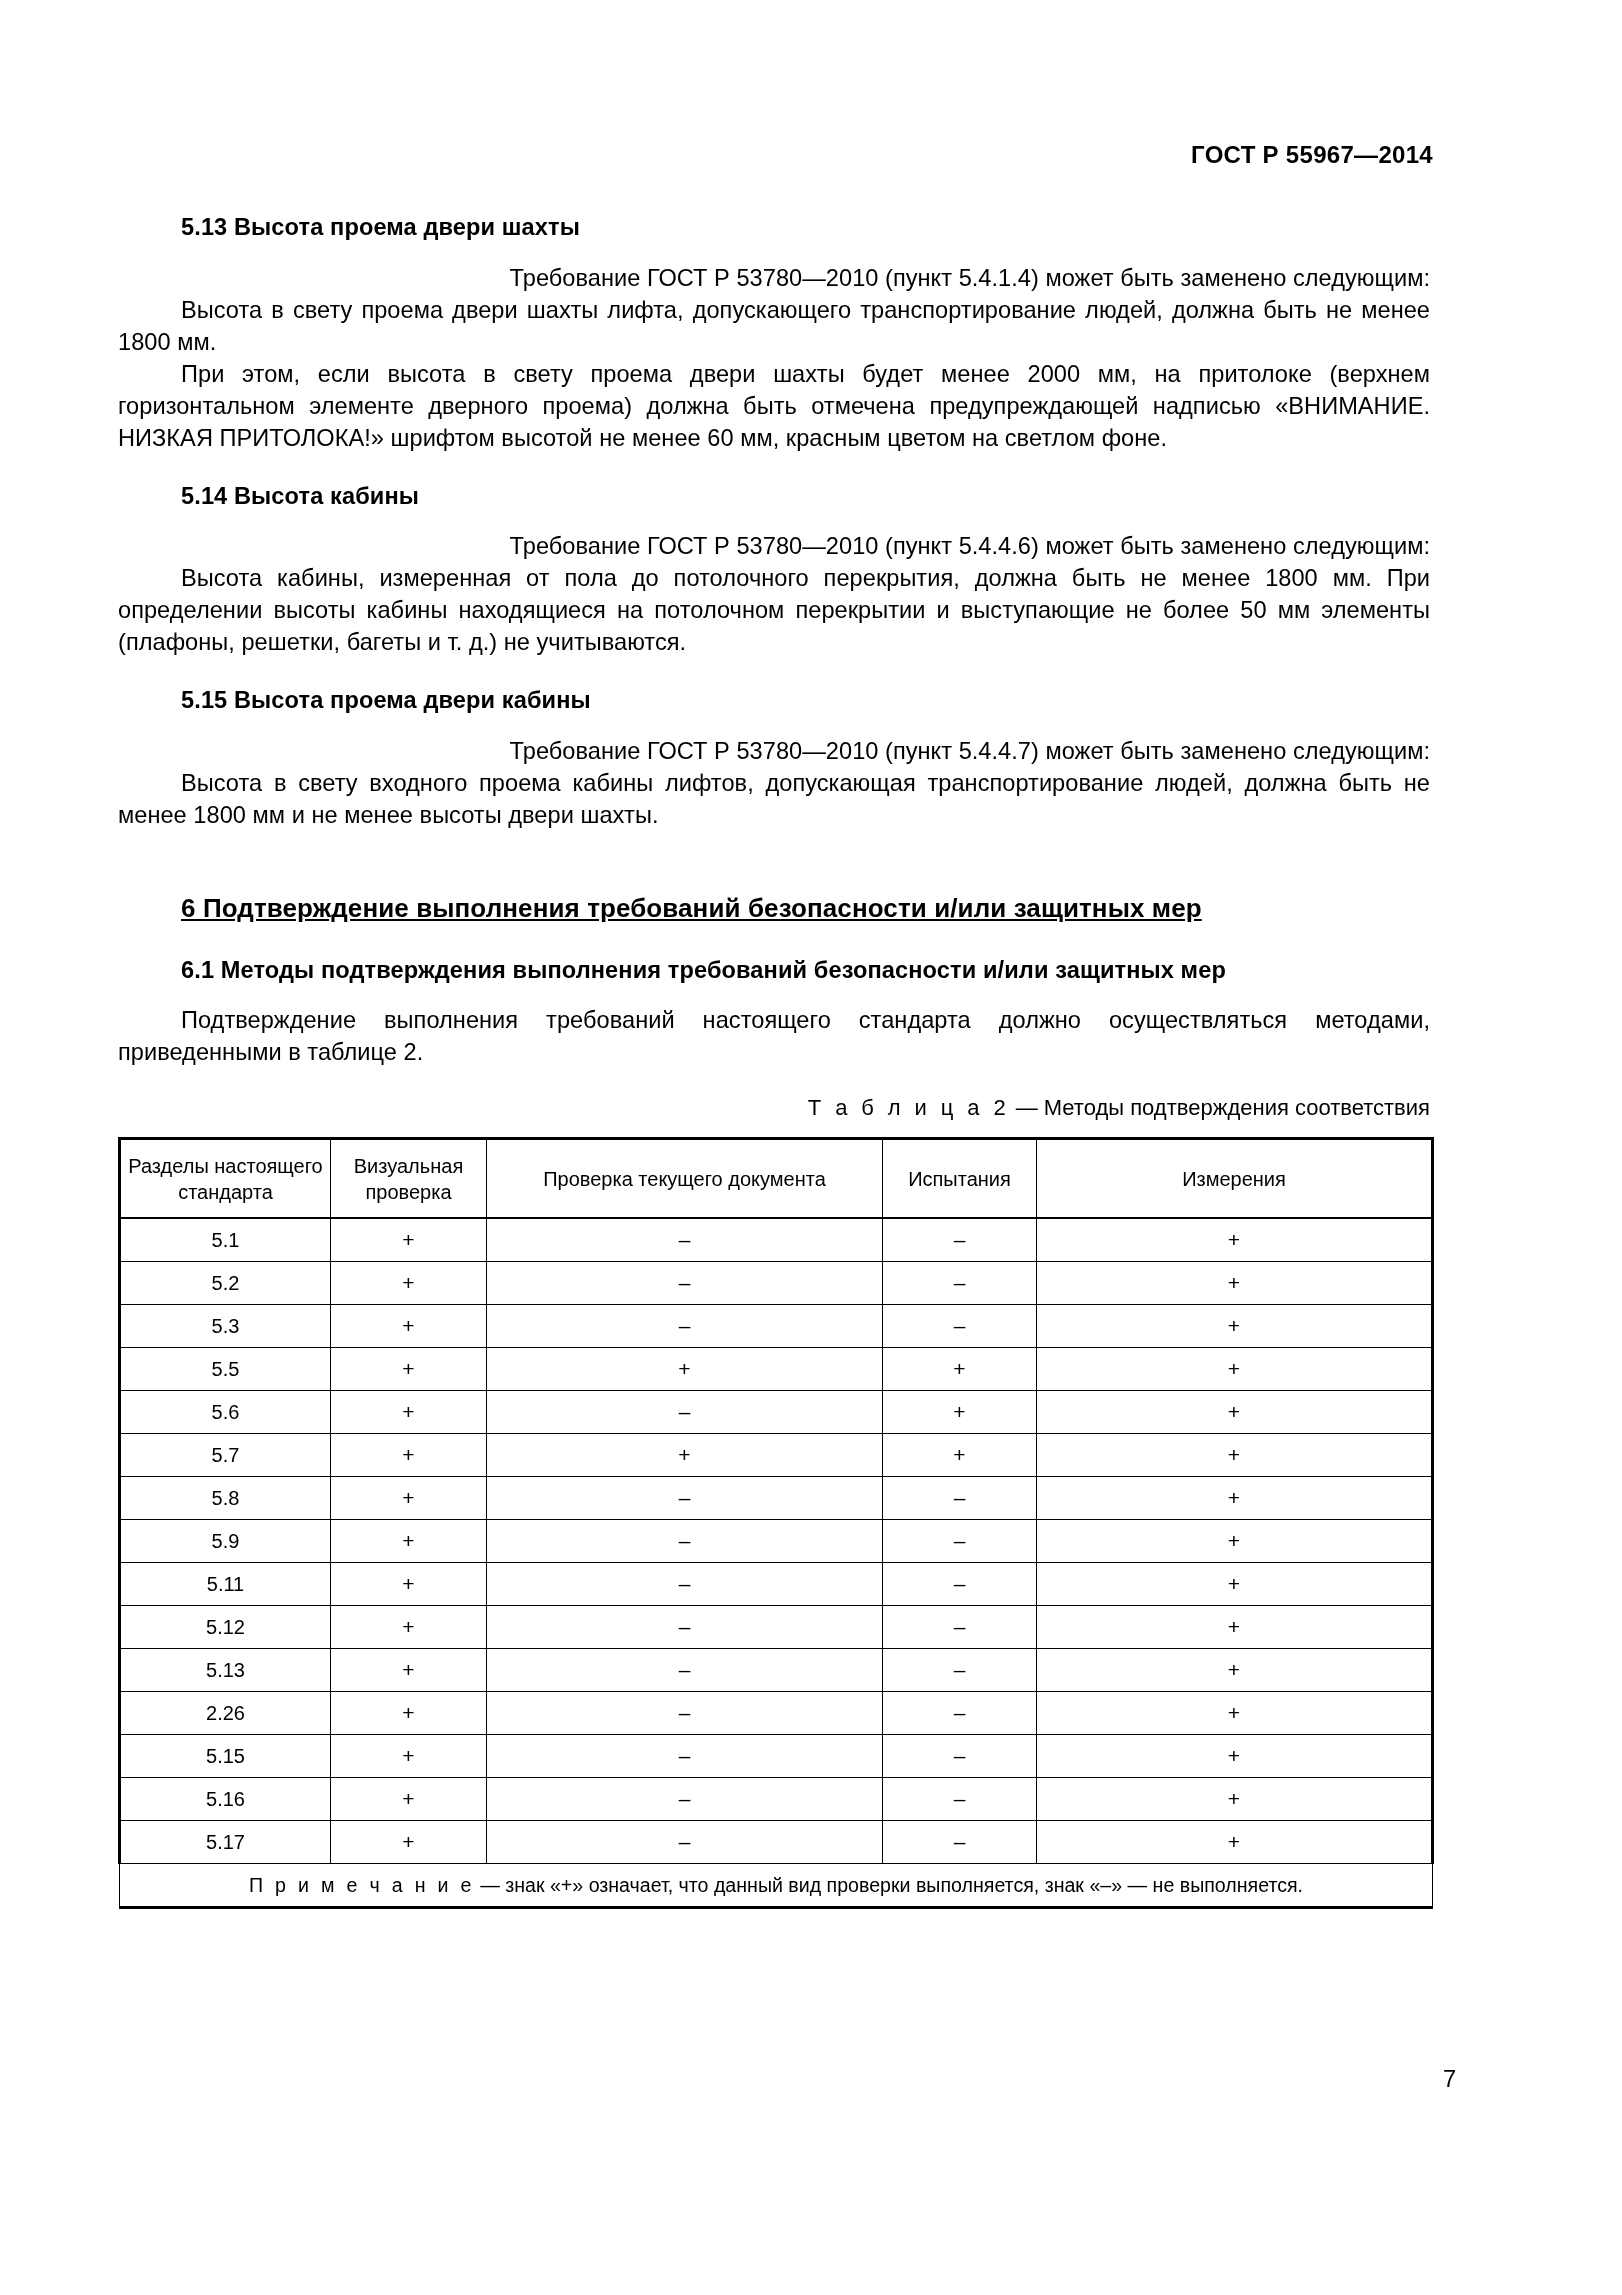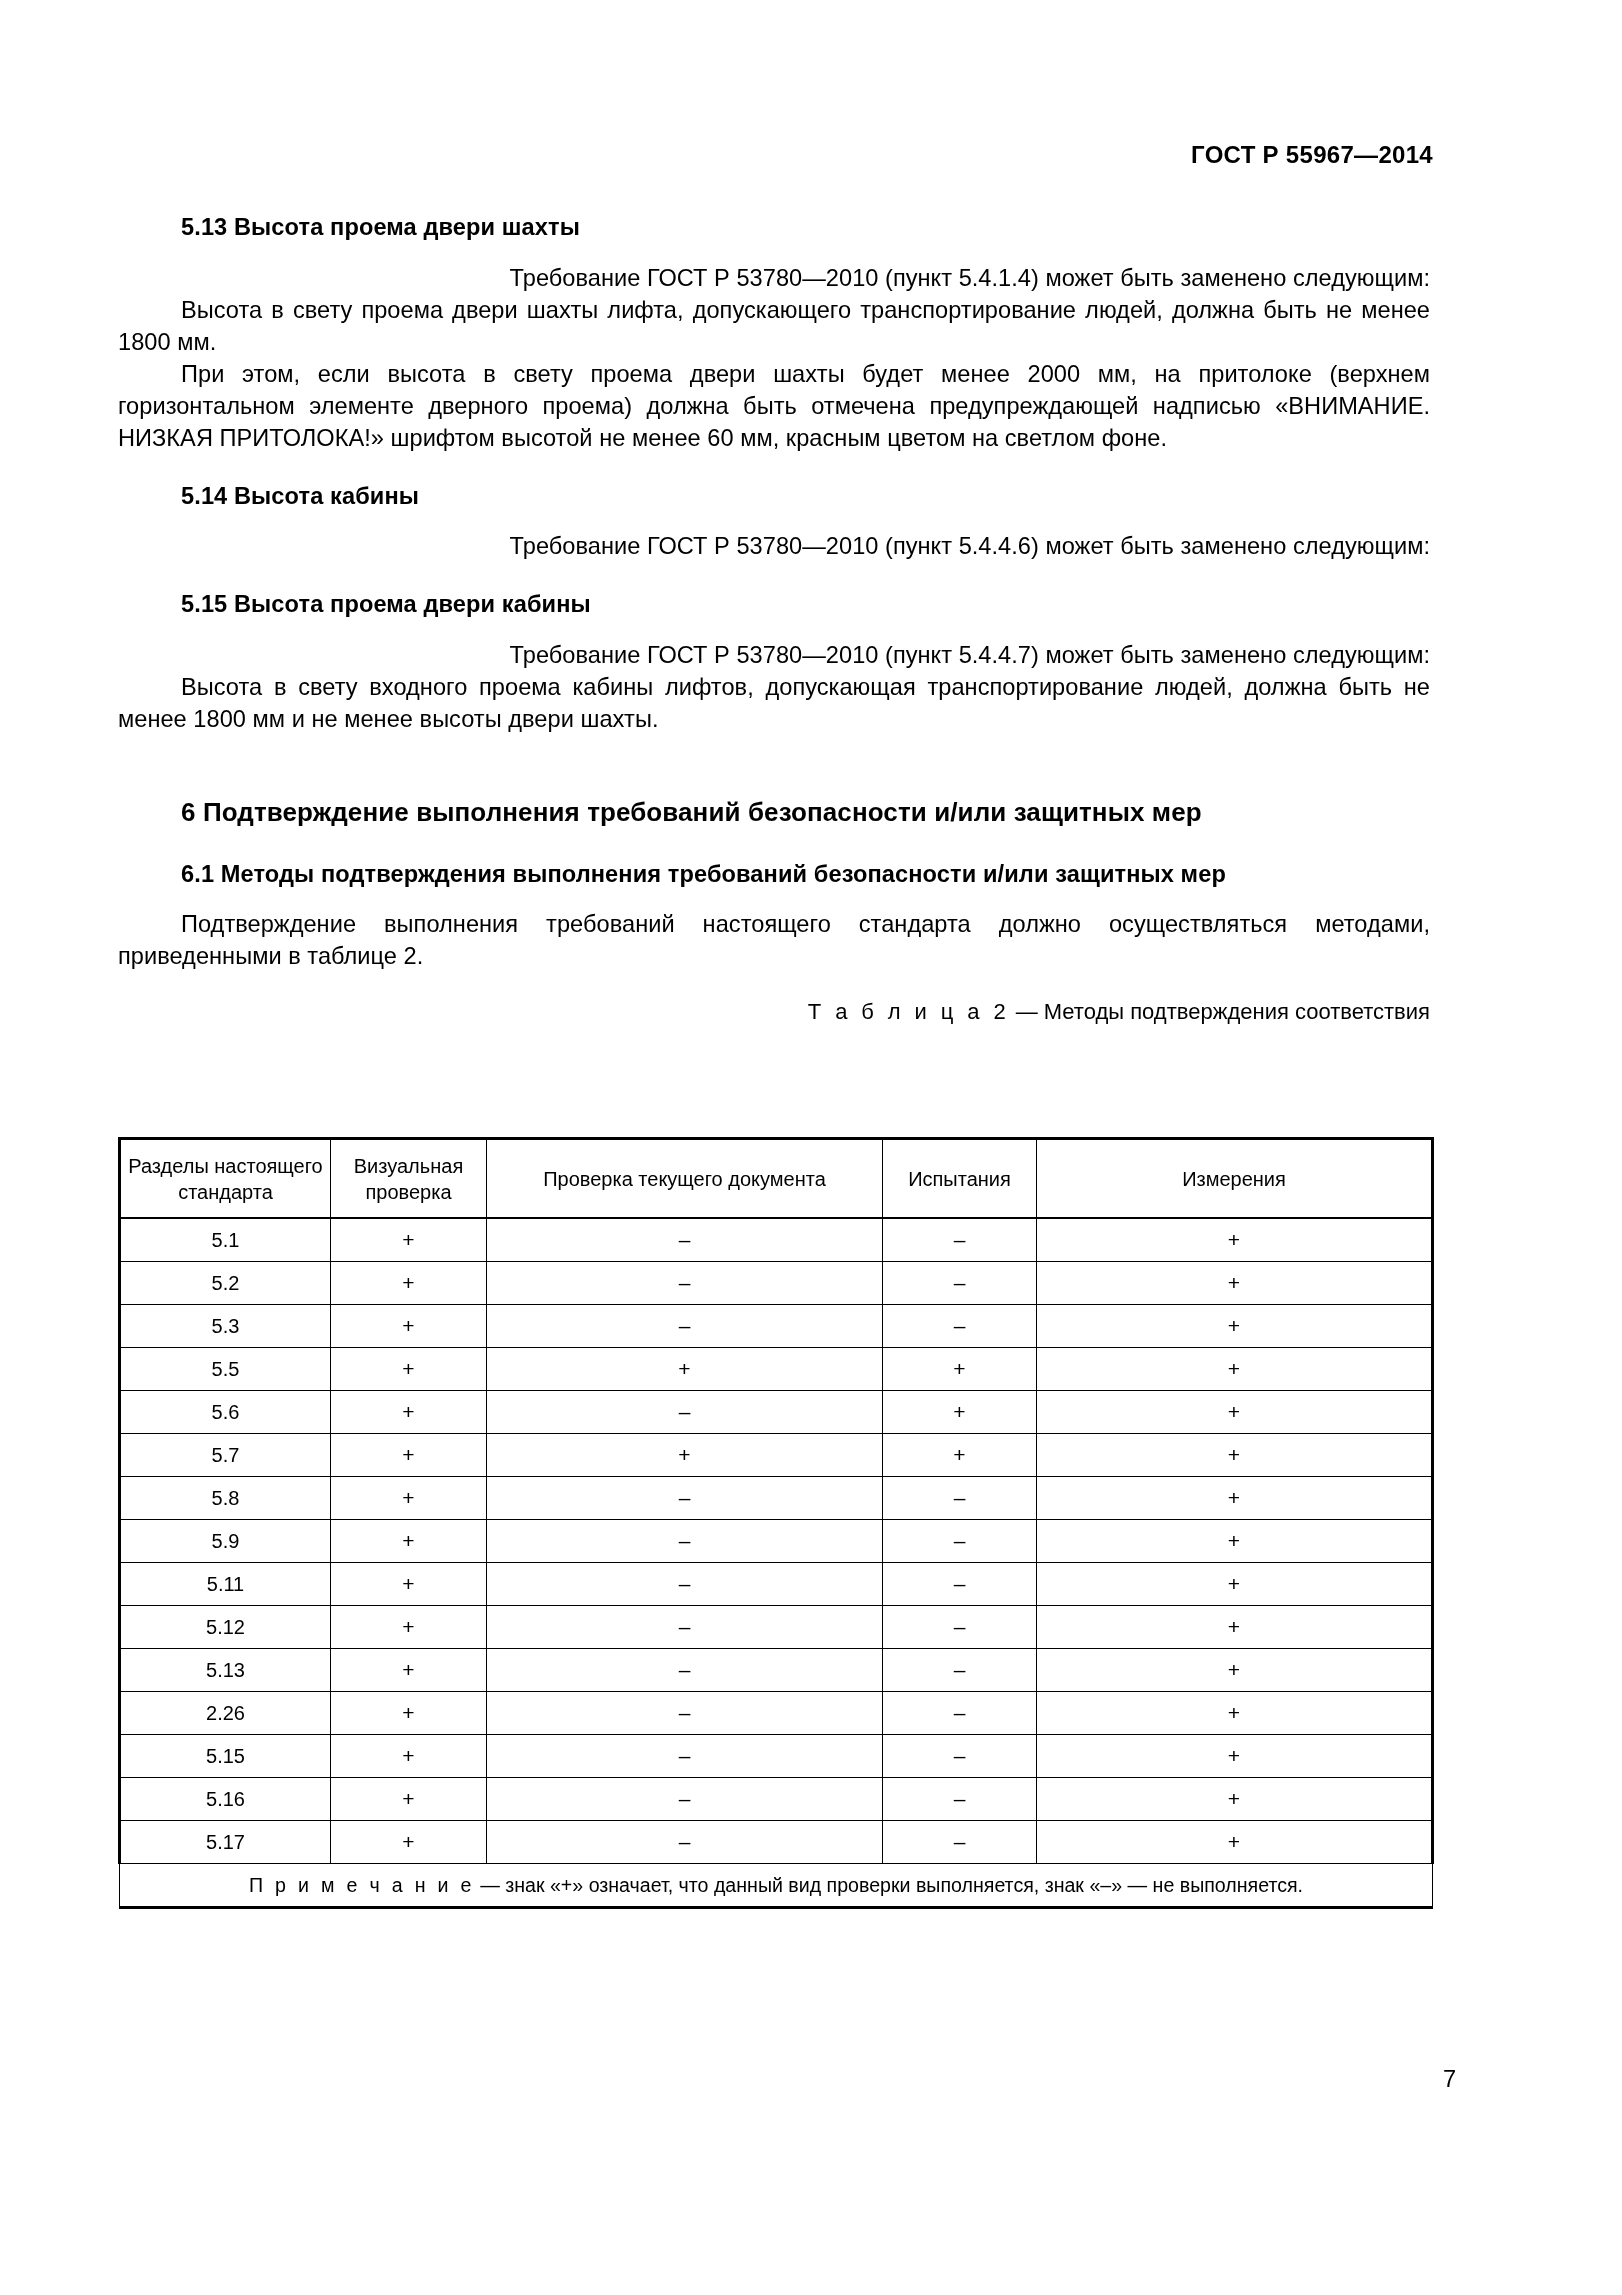--- a/index.html
+++ b/index.html
@@ -70,20 +70,21 @@
 
   
   h2.chapter-head {
     font-size: 26px;
     font-weight: bold;
     margin: 0;
     padding: 0;
     text-indent: 63px;
     line-height: 1.0;
     letter-spacing: 0.1px;
+    text-decoration: underline;
   }
 
   
   .table-caption {
     font-size: 22px;
     margin: 0;
     padding: 0;
     line-height: 1.0;
     white-space: nowrap;
     text-align: right;
@@ -170,20 +171,21 @@
     <div class="gap-after-head"></div>
     <p class="body nojust">Требование ГОСТ Р 53780—2010 (пункт 5.4.1.4) может быть заменено следующим:</p>
     <p class="body">Высота в свету проема двери шахты лифта, допускающего транспортирование людей, должна быть не менее 1800 мм.</p>
     <p class="body">При этом, если высота в свету проема двери шахты будет менее 2000 мм, на притолоке (верхнем горизонтальном элементе дверного проема) должна быть отмечена предупреждающей надписью «ВНИМАНИЕ. НИЗКАЯ ПРИТОЛОКА!» шрифтом высотой не менее 60 мм, красным цветом на светлом фоне.</p>
 
     <div class="gap-section"></div>
 
     <h3 class="sec-head">5.14 Высота кабины</h3>
     <div class="gap-after-head"></div>
     <p class="body nojust">Требование ГОСТ Р 53780—2010 (пункт 5.4.4.6) может быть заменено следующим:</p>
+    <p class="body">Высота кабины, измеренная от пола до потолочного перекрытия, должна быть не менее 1800 мм. При определении высоты кабины находящиеся на потолочном перекрытии и выступающие не более 50 мм элементы (плафоны, решетки, багеты и т. д.) не учитываются.</p>
 
     <div class="gap-section"></div>
 
     <h3 class="sec-head">5.15 Высота проема двери кабины</h3>
     <div class="gap-after-head"></div>
     <p class="body nojust">Требование ГОСТ Р 53780—2010 (пункт 5.4.4.7) может быть заменено следующим:</p>
     <p class="body">Высота в свету входного проема кабины лифтов, допускающая транспортирование людей, должна быть не менее 1800 мм и не менее высоты двери шахты.</p>
 
     <div style="height:64px"></div>
 

